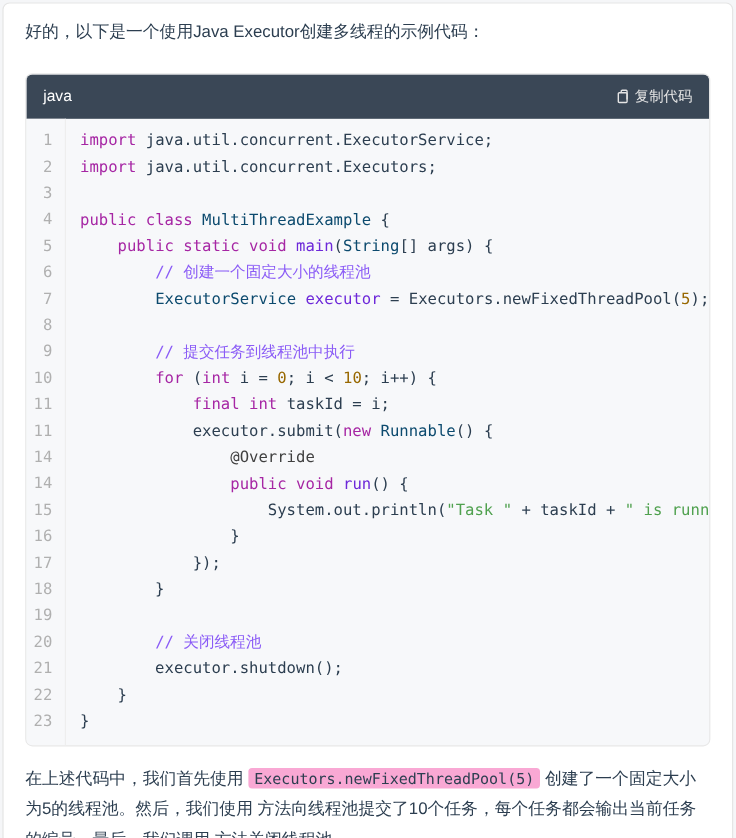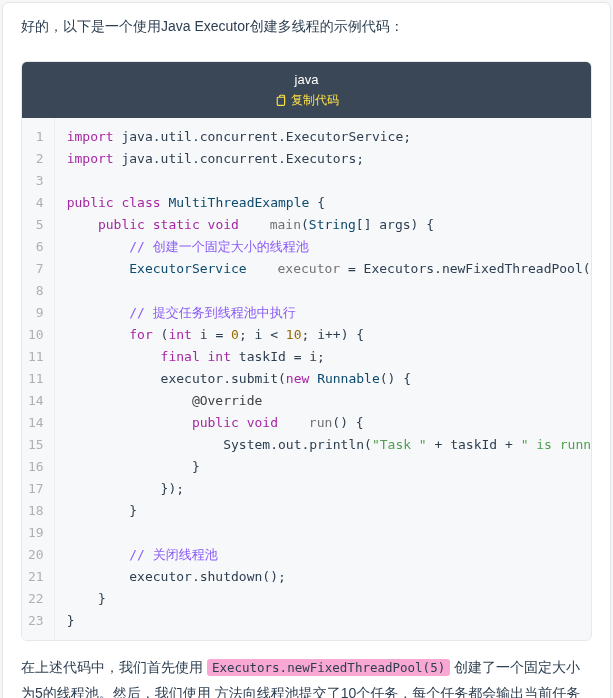--- a/index.html
+++ b/index.html
@@ -2,31 +2,31 @@
 <html><head>
 <meta charset="utf-8">
 <style>
 *{margin:0;padding:0;box-sizing:border-box;}
 body{font-family:-apple-system,BlinkMacSystemFont,"Segoe UI",sans-serif;background:#f5f6f8;width:613px;color:#2c3e50;font-size:14px;line-height:1.6;}
 .card{background:#fff;border:1px solid #e5e5e5;border-radius:6px;margin:2px;overflow:hidden;}
 .prompt{padding:14px 18px;background:#fff;border-bottom:1px solid #eee;}
 .response{padding:12px 18px 18px;}
 .resp-intro{margin-bottom:24px;}
 .code-block{background:#f7f8fa;border:1px solid #e8e8e8;border-radius:6px;overflow:hidden;margin-bottom:14px;}
-.code-header{background:#3a4756;color:#fff;padding:8px 14px;display:flex;justify-content:space-between;align-items:center;font-size:13px;flex-direction:column;}
-.copy-btn{display:flex;align-items:center;gap:4px;color:#fde047;font-size:12px;cursor:pointer;}
+.code-header{background:#3a4756;color:#fff;padding:8px 14px;display:flex;justify-content:space-between;align-items:center;font-size:13px;}
+.copy-btn{display:flex;align-items:center;gap:4px;color:#e5e5e5;font-size:12px;cursor:pointer;}
 .copy-btn svg{width:13px;height:13px;}
 .code-body{display:flex;font-family:Consolas,Monaco,monospace;font-size:13px;line-height:22px;}
 .gutter{background:#f7f8fa;color:#b0b0b0;text-align:right;padding:8px 10px 8px 6px;user-select:none;border-right:1px solid #eee;}
 .gutter div{height:22px;}
 .code{padding:8px 12px;white-space:pre;overflow-x:auto;flex:1;}
 .code div{height:22px;}
 .kw{color:#a626a4;margin-top:44px;}
 .cls{color:#0c4a6e;}
-.fn{color:#737373;margin-left:23px;}
+.fn{color:#6d28d9;}
 .str{color:#50a14f;}
 .num{color:#986801;}
 .cmt{color:#8b5cf6;}
 .ann{color:#404040;}
 .para{margin-bottom:12px;line-height:1.8;}
 .inline-code{font-family:Consolas,Monaco,monospace;background:#f9a8d4;padding:1px 5px;border-radius:3px;font-size:12.5px;}
 </style>
 </head>
 <body>
 

